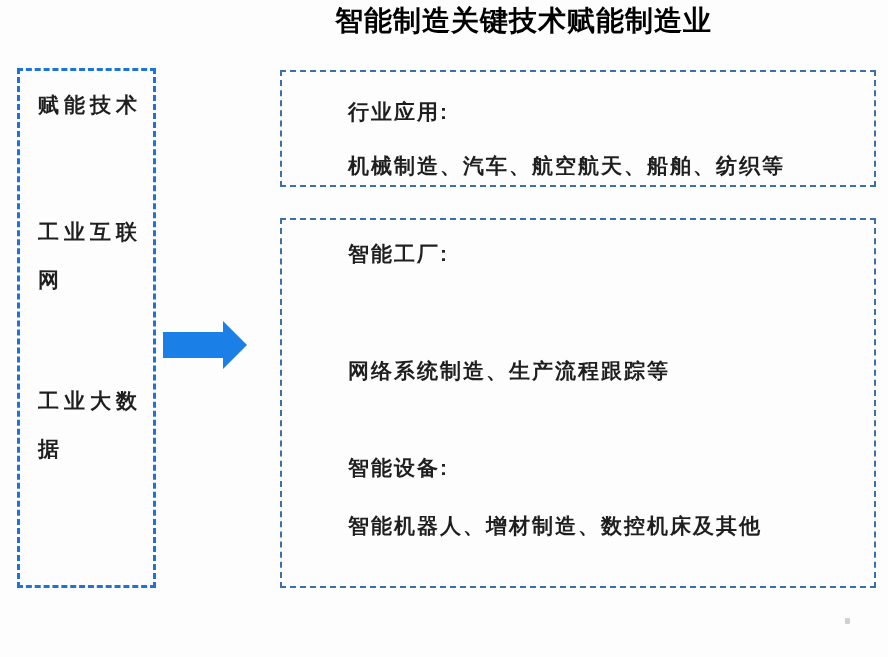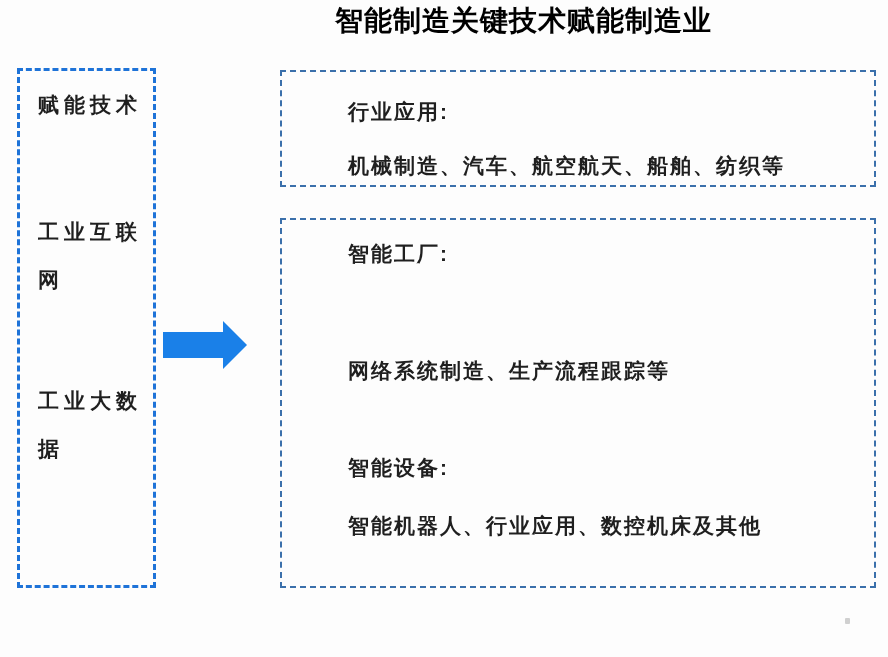--- a/index.html
+++ b/index.html
@@ -112,18 +112,18 @@
 
   <div class="dashed-box right-box industry-box">
     <div class="box-line industry-heading">行业应用:</div>
     <div class="box-line industry-content">机械制造、汽车、航空航天、船舶、纺织等</div>
   </div>
 
   <div class="dashed-box right-box detail-box">
     <div class="box-line sf-heading">智能工厂:</div>
     <div class="box-line se-heading">智能设备:</div>
     <div class="box-line sf-line2">网络系统制造、生产流程跟踪等</div>
-    <div class="box-line se-content">智能机器人、行业应用、数控机床及其他</div>
+    <div class="box-line se-content">智能机器人、增材制造、数控机床及其他</div>
   </div>
 
   <div class="speck"></div>
 
 </div>
 
 </body></html>

